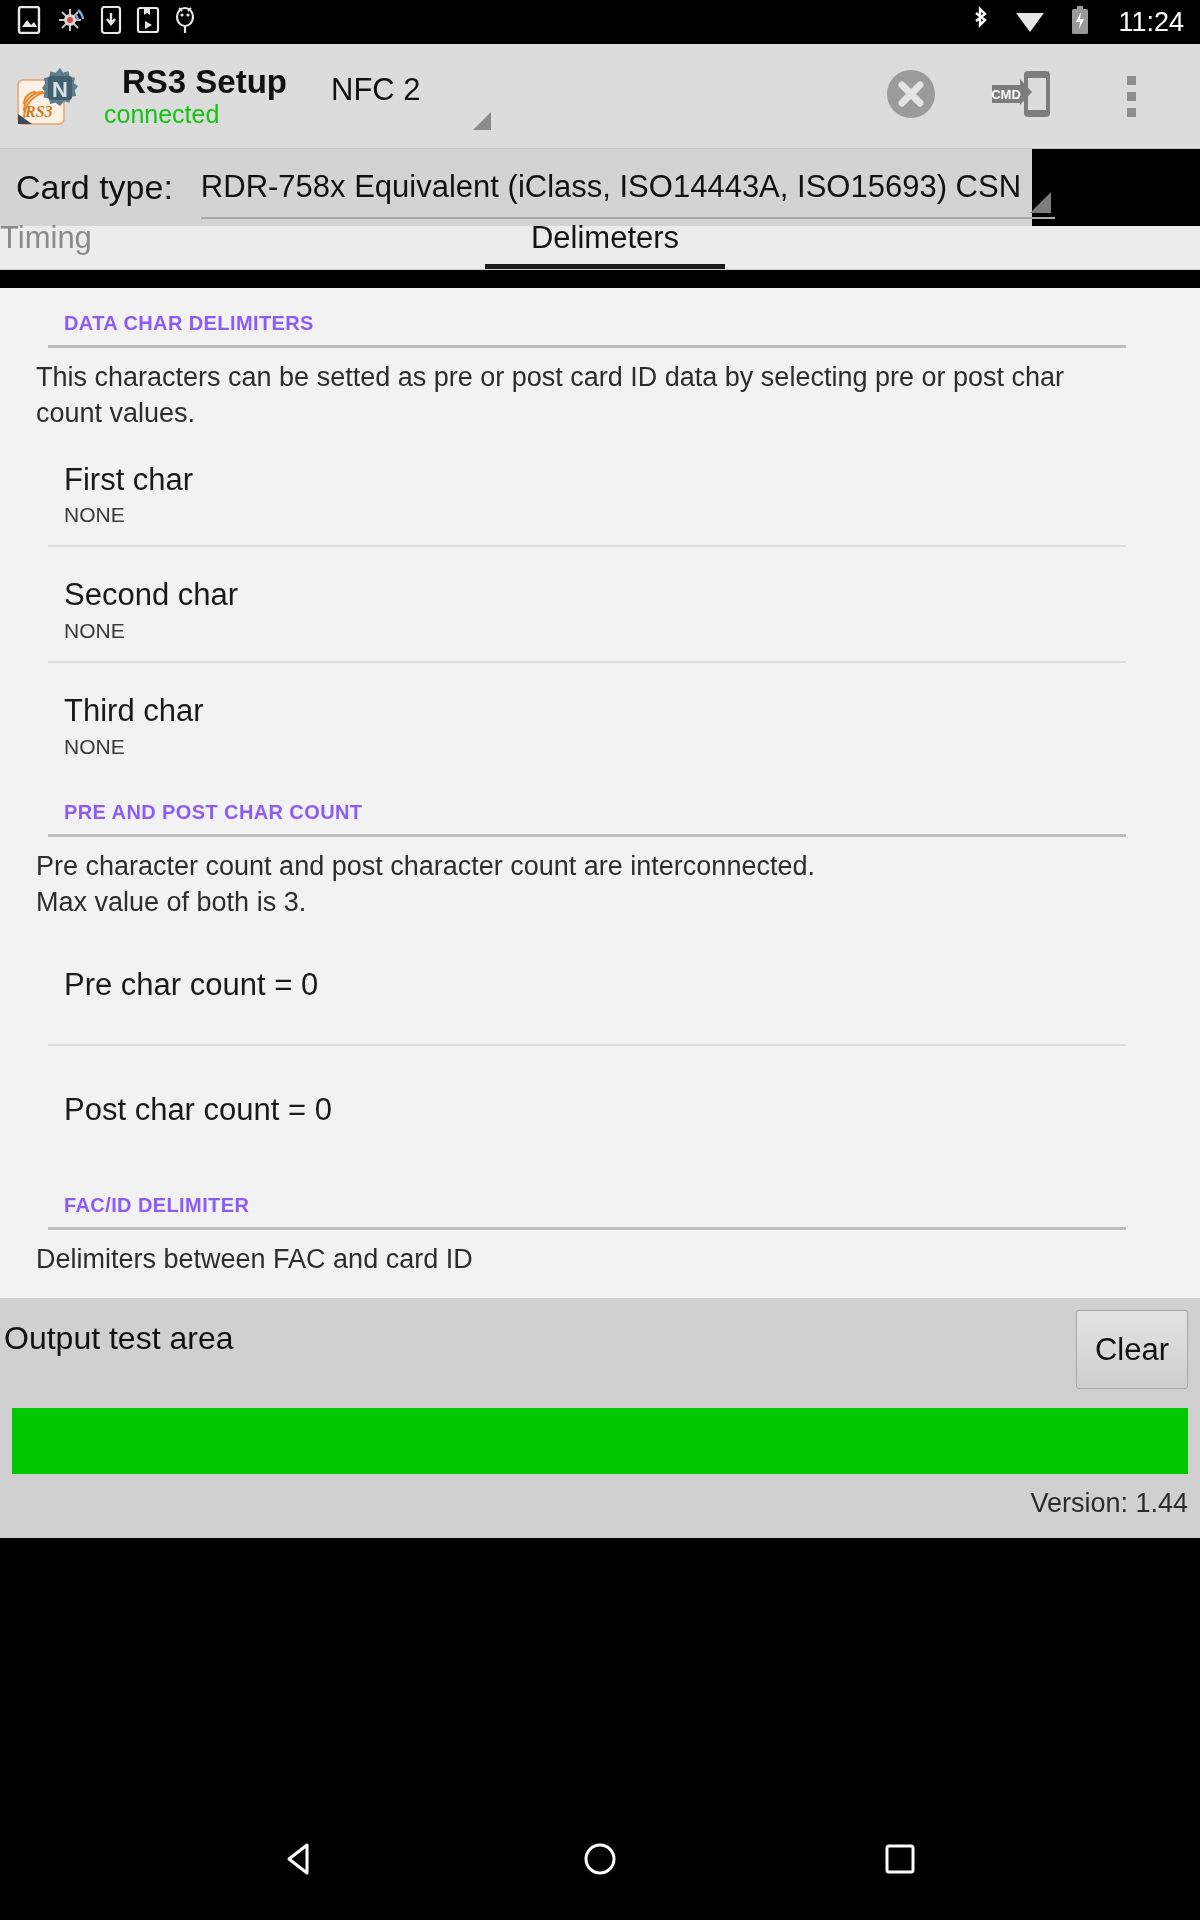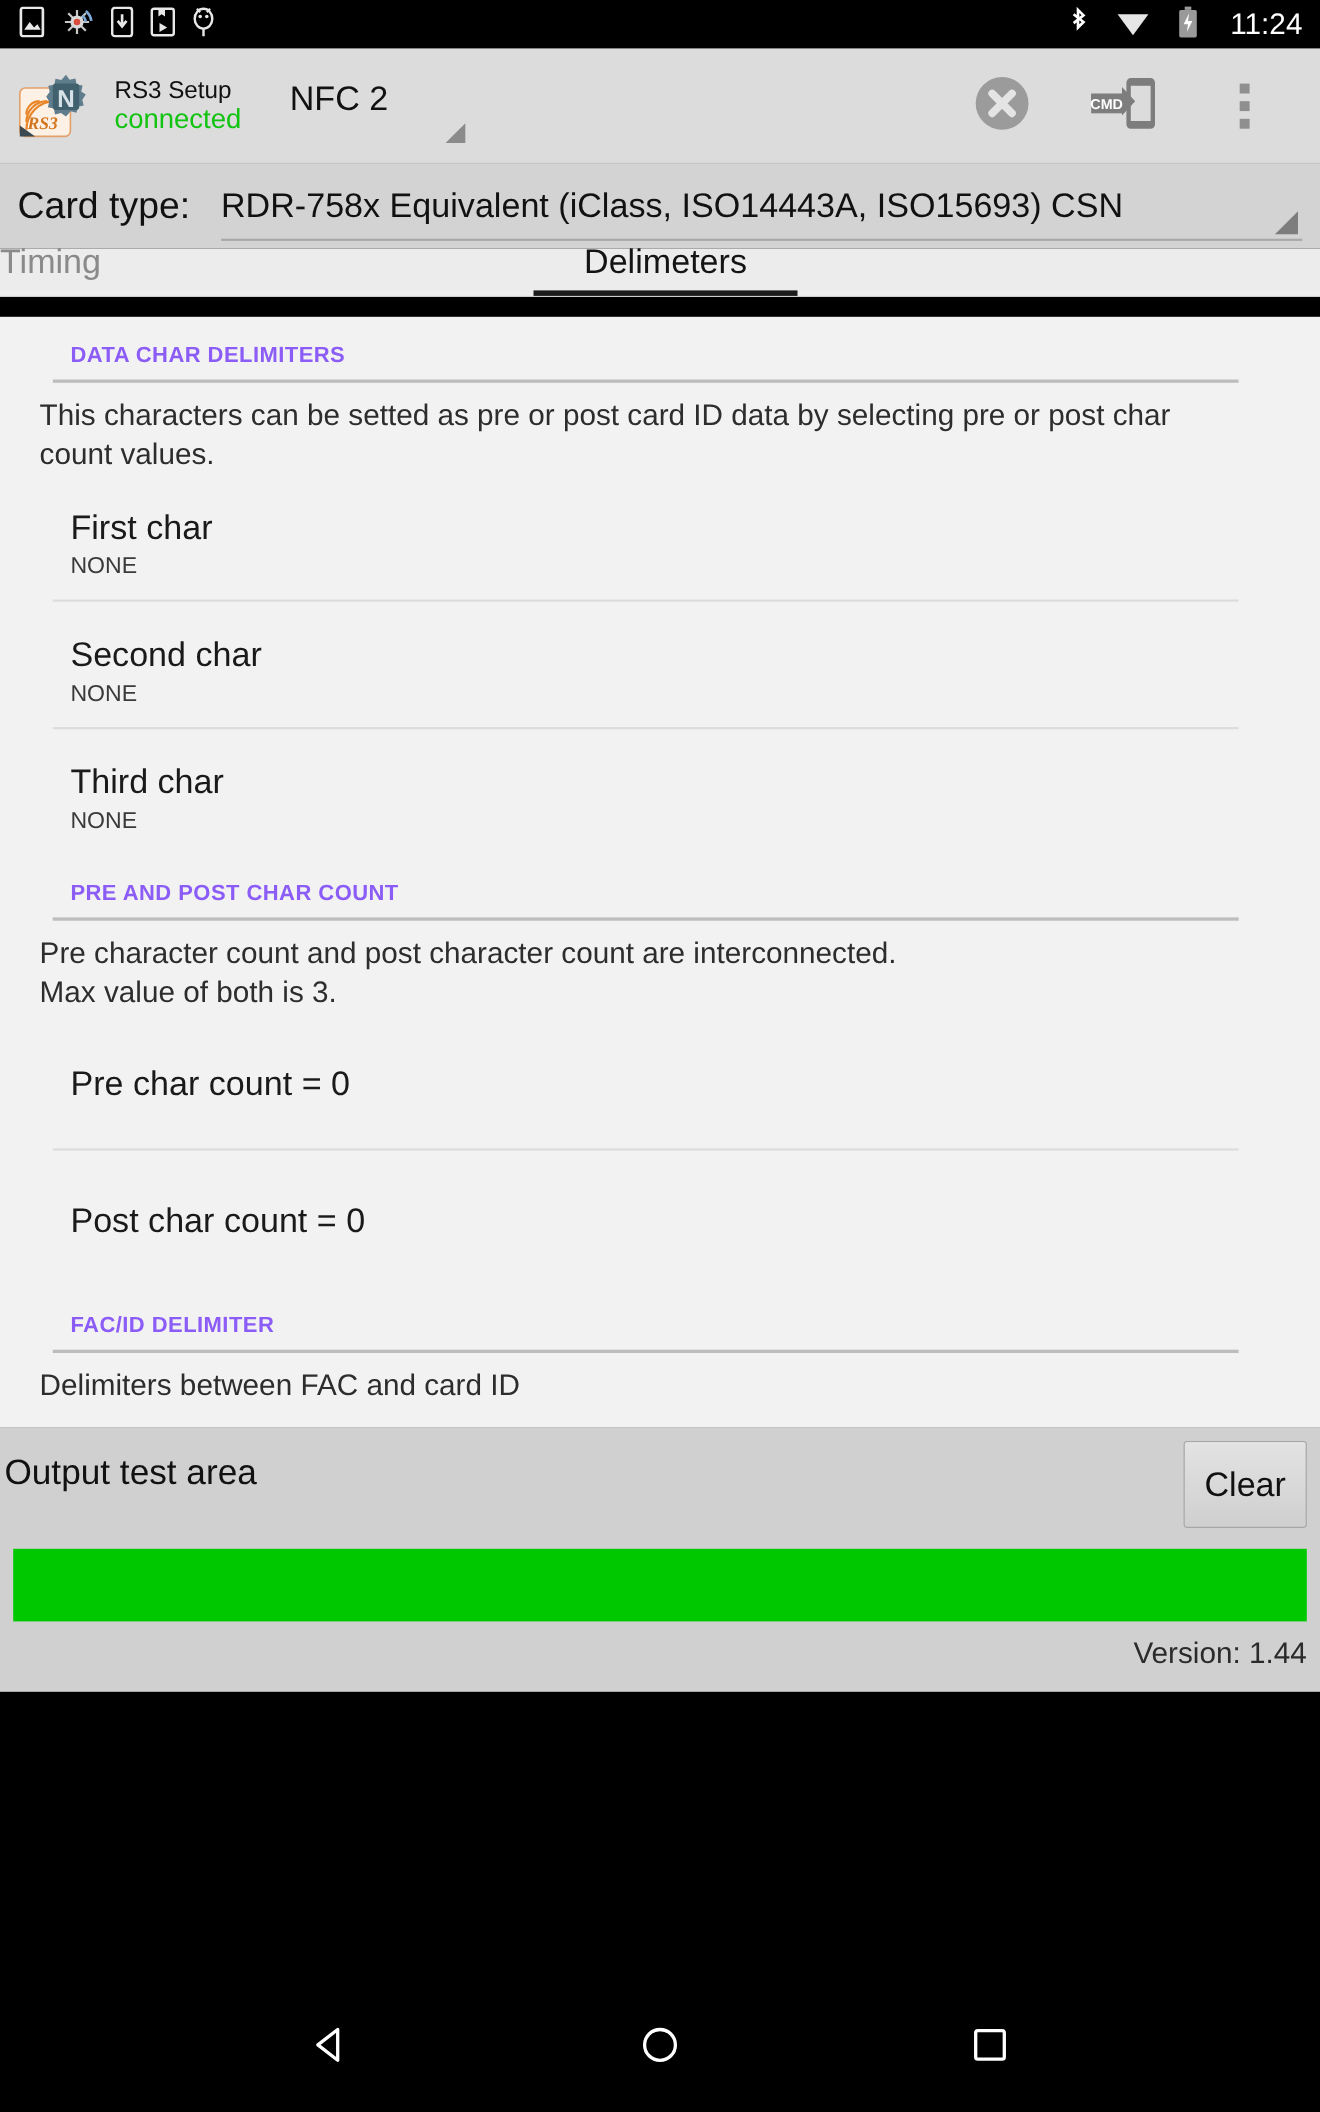--- a/index.html
+++ b/index.html
@@ -26,39 +26,39 @@
   }
 
   
   .actionbar {
     position:absolute; top:44px; left:0; width:1200px; height:105px;
     background:#dcdcdc; display:flex; align-items:center; padding:0 14px;
     border-bottom:1px solid #c3c3c3;
   }
   .app-icon { width:76px; height:76px; position:relative; flex:0 0 auto; margin-right:14px;}
   .titleblock { display:flex; flex-direction:column; justify-content:center; line-height:1.05; }
-  .app-title { font-size:22px; color:#111; font-weight:400; }
+  .app-title { font-size:33px; color:#111; font-weight:700;margin-left:18px; }
   .app-subtitle { font-size:25px; color:#12c312; margin-top:2px; }
   .nfc-spinner {
     margin-left:44px; position:relative; align-self:flex-start; margin-top:28px;
     min-width:160px; padding-right:14px;
   }
   .nfc-spinner .lbl { font-size:31px; color:#111; }
   .nfc-spinner .tri {
     position:absolute; right:0; bottom:-22px;
     width:0;height:0;border-left:18px solid transparent;border-bottom:18px solid #8b8b8b;
   }
   .ab-actions { margin-left:auto; display:flex; align-items:center; gap:0px; }
   .ab-btn { width:110px; height:105px; display:flex; align-items:center; justify-content:center; }
   .dots { display:flex; flex-direction:column; gap:7px; }
   .dots span { display:block; width:9px; height:9px; background:#8f8f8f; }
 
   
   .cardtype-row {
-    position:absolute; top:149px; left:0; width:1200px; height:77px;
+    position:absolute; top:149px; left:0; width:1032px; height:77px;
     background:#d3d3d3; display:flex; align-items:center; padding:0 16px;
   }
   .cardtype-label { font-size:34px; color:#111; flex:0 0 auto; }
   .cardtype-spinner {
     margin-left:28px; flex:1 1 auto; position:relative; height:62px;
     border-bottom:2px solid #a9a9a9; display:flex; align-items:center;
     padding-right:34px;
   }
   .cardtype-value { font-size:31px; color:#111; white-space:nowrap; }
   .cardtype-spinner .tri {

